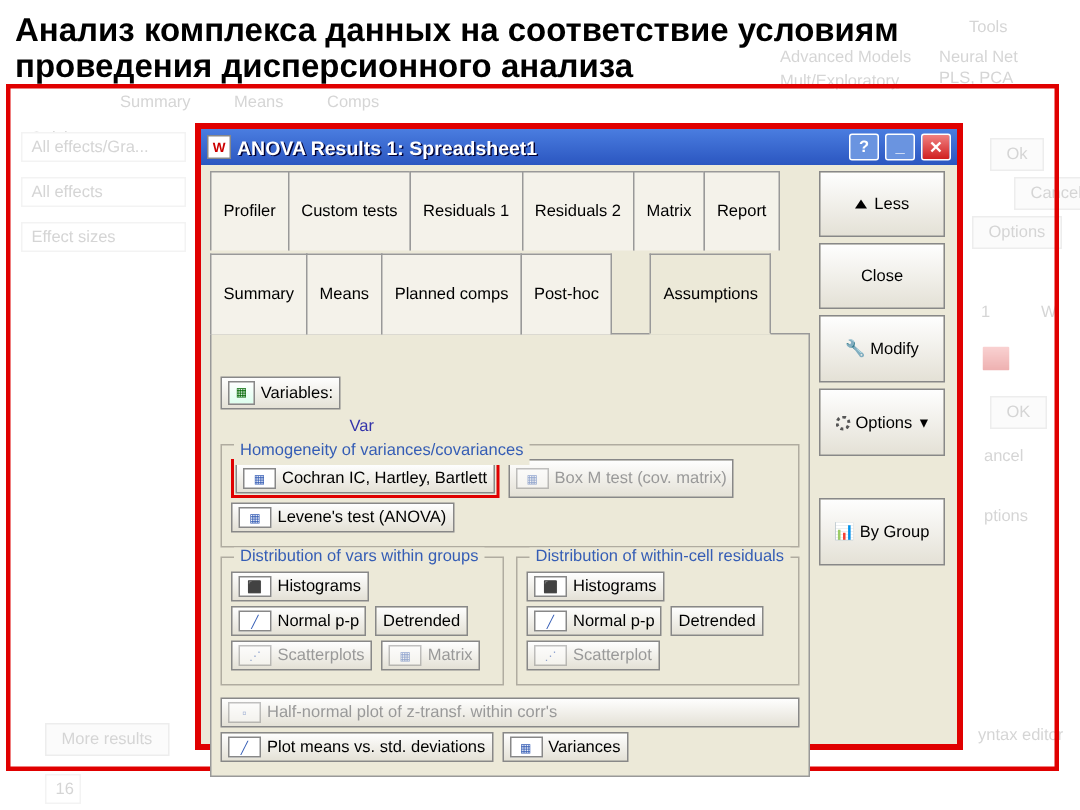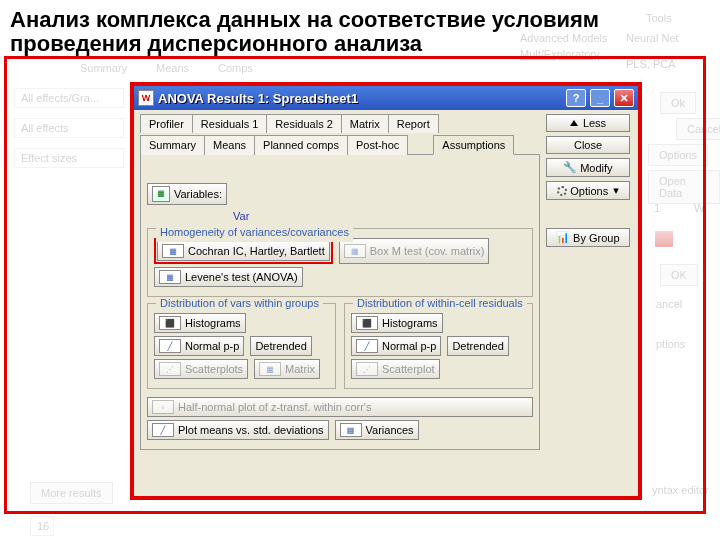--- a/index.html
+++ b/index.html
@@ -14,33 +14,33 @@
   .main-frame { left: 130px; top: 82px; width: 512px; height: 418px; background: #ece9d8; }
   .titlebar { height: 24px; background: linear-gradient(#4a7de0, #2b56c0); display: flex; align-items: center; padding: 0 4px; gap: 4px; }
   .titlebar-icon { width: 16px; height: 16px; background: #fff; border: 1px solid #888; display:flex; align-items:center; justify-content:center; color:#c00; font-size:9px; font-weight:bold; }
   .titlebar-text { flex: 1; color: #fff; font-weight: bold; font-size: 13px; text-shadow: 1px 1px 0 #003; }
   .winbtn { width: 20px; height: 18px; border: 1px solid #fff; border-radius: 2px; display: flex; align-items: center; justify-content: center; color: #fff; font-weight: bold; font-size: 11px; }
   .winbtn.help { background: #6a94e0; }
   .winbtn.min { background: #6a94e0; }
   .winbtn.close { background: linear-gradient(#f08080,#d02020); }
   .body-area { padding: 4px 6px; position: relative; height: calc(100% - 24px); }
   .tabs-row { display: flex; gap: 0; margin-bottom: 2px; }
-  .tab { border: 1px solid #999; border-bottom: none; background: #f4f2ea; padding: 3px 8px; font-size: 11px; color: #000; cursor: pointer; }
+  .tab { border: 1px solid #999; border-bottom: none; background: #f4f2ea; padding: 20px 8px; font-size: 11px; color: #000; cursor: pointer; }
   .tab + .tab { margin-left: -1px; }
   .tab.sel { background: #ece9d8; border-bottom: 1px solid #ece9d8; margin-left: 25px; }
   .tabs-row2 { display: flex; gap: 0; }
   .panel-top { border: 1px solid #999; padding: 6px; margin-top: -1px; background: #ece9d8; }
   .row { display: flex; align-items: center; gap: 6px; margin: 4px 0; }
   .mini-icon { width: 22px; height: 16px; border: 1px solid #888; background: linear-gradient(#fff,#dfe); display:flex; align-items:center; justify-content:center; font-size:8px; color:#060; }
   .dropdown { flex: 1; height: 19px; border: 1px solid #7f9db9; background: #fff; display: flex; align-items: center; padding: 0 4px; color: #33a; position: relative; }
   .dropdown::after { content: ""; position: absolute; right: 2px; top: 2px; width: 14px; height: 14px; background: #d4d0c8; border: 1px solid #888; }
   .dropdown-arrow { position:absolute; right:5px; top:6px; width:0; height:0; border-left:4px solid transparent; border-right:4px solid transparent; border-top:5px solid #000; }
   .side-col { position: absolute; right: 8px; top: 4px; width: 84px; display: flex; flex-direction: column; gap: 4px; }
   .btn { border: 1px solid #888; background: linear-gradient(#fefefe,#e4e1d6); padding: 3px 4px; text-align: center; font-size: 11px; cursor: pointer; display:flex; align-items:center; justify-content:center; gap:3px; }
-  .btn.small { padding: 2px 3px; font-size: 11px; }
+  .btn.small { padding: 15px 3px; font-size: 11px; }
   .group { border: 1px solid #b0aca0; margin-top: 6px; padding: 6px 6px 6px 6px; position: relative; }
   .group-title { position: absolute; top: -7px; left: 8px; background: #ece9d8; padding: 4px 4px; color: #355db5; font-size: 11px; }
   .two-col { display: flex; gap: 8px; }
   .col { flex: 1; }
   .btn-ico { display: flex; align-items: center; gap: 4px; border: 1px solid #888; background: linear-gradient(#fefefe,#e4e1d6); padding: 2px 4px; cursor: pointer; font-size: 11px; }
   .btn-ico .ico { width: 22px; height: 14px; border: 1px solid #888; background: #fff; display:flex; align-items:center; justify-content:center; font-size:8px; color:#355db5; }
   .btn-ico.disabled { color: #999; }
   .btn-ico.disabled .ico { opacity: 0.5; }
   .btn-row { display: flex; gap: 6px; margin: 3px 0; flex-wrap: wrap; }
   .red-hl { border: 2px solid #e00000; padding: 1px; }
@@ -51,32 +51,31 @@
   .cog { width:10px; height:10px; border:2px dotted #555; border-radius:50%; }
 </style>
 </head>
 <body>
 
 <div class="bg-faint">
   <span class="faint-tool" style="left:642px; top:10px;">Tools</span>
   <span class="faint-tool" style="left:516px; top:30px;">Advanced Models</span>
   <span class="faint-tool" style="left:622px; top:30px;">Neural Net</span>
   <span class="faint-tool" style="left:516px; top:46px;text-decoration:underline;">Mult/Exploratory</span>
-  <span class="faint-tool" style="left:622px; top:56px;">PLS, PCA</span>
+  <span class="faint-tool" style="left:622px; top:44px;">PLS, PCA</span>
   <span class="faint-tab" style="left:20px; top:62px;margin-top:24px;">Quick</span>
   <span class="faint-tab" style="left:80px; top:62px;">Summary</span>
   <span class="faint-tab" style="left:156px; top:62px;">Means</span>
   <span class="faint-tab" style="left:218px; top:62px;">Comps</span>
   <div class="faint-row" style="left:14px; top:88px; width:110px;">All effects/Gra...</div>
   <div class="faint-row" style="left:14px; top:118px; width:110px;">All effects</div>
   <div class="faint-row" style="left:14px; top:148px; width:110px;">Effect sizes</div>
   <div class="faint-btn" style="left:660px; top:92px;">Ok</div>
   <div class="faint-btn" style="left:652px; top:118px;margin-left:24px;">Cancel</div>
   <div class="faint-btn" style="left:648px; top:144px;">Options</div>
-  <div class="faint-btn" style="left:648px; top:170px;">Open Data</div>
   <span class="faint-tool" style="left:650px; top:200px;">1</span>
   <span class="faint-tool" style="left:690px; top:200px;">W</span>
   <div style="position:absolute; left:654px; top:230px; width:20px; height:18px; background:linear-gradient(#f08080,#d02020); border:1px solid #fff; border-radius:2px;"></div>
   <div class="faint-btn" style="left:660px; top:264px;">OK</div>
   <span class="faint-tool" style="left:652px; top:296px;">ancel</span>
   <span class="faint-tool" style="left:652px; top:336px;">ptions</span>
   <div class="faint-btn" style="left:30px; top:482px;">More results</div>
   <span class="faint-tool" style="left:648px; top:482px;">yntax editor</span>
   <div class="faint-row" style="left:30px; top:516px; width:24px; text-align:center;">16</div>
 </div>
@@ -112,20 +111,21 @@
       </div>
       <div class="btn small" style="margin-top:24px;">
         <span>📊</span>
         <span>By Group</span>
       </div>
     </div>
 
     <div style="width:400px;">
       <div class="tabs-row">
         <div class="tab">Profiler</div>
+        <div class="tab">Custom tests</div>
         <div class="tab">Residuals 1</div>
         <div class="tab">Residuals 2</div>
         <div class="tab">Matrix</div>
         <div class="tab">Report</div>
       </div>
       <div class="tabs-row2">
         <div class="tab">Summary</div>
         <div class="tab">Means</div>
         <div class="tab">Planned comps</div>
         <div class="tab">Post-hoc</div>

